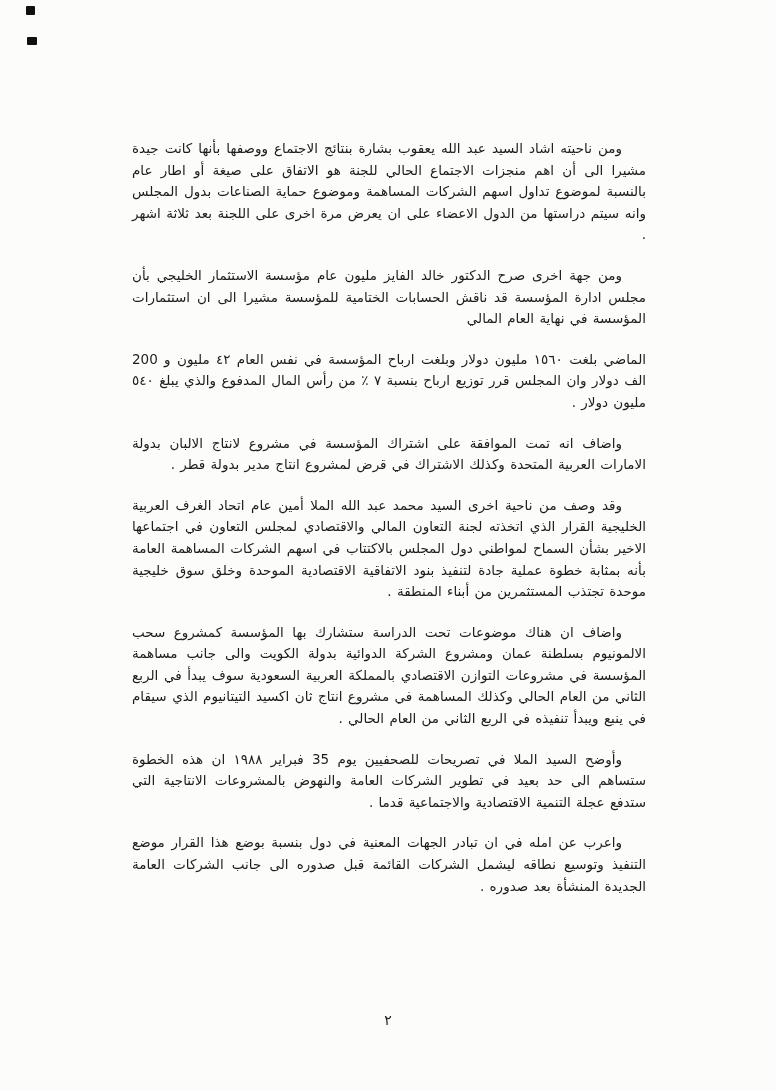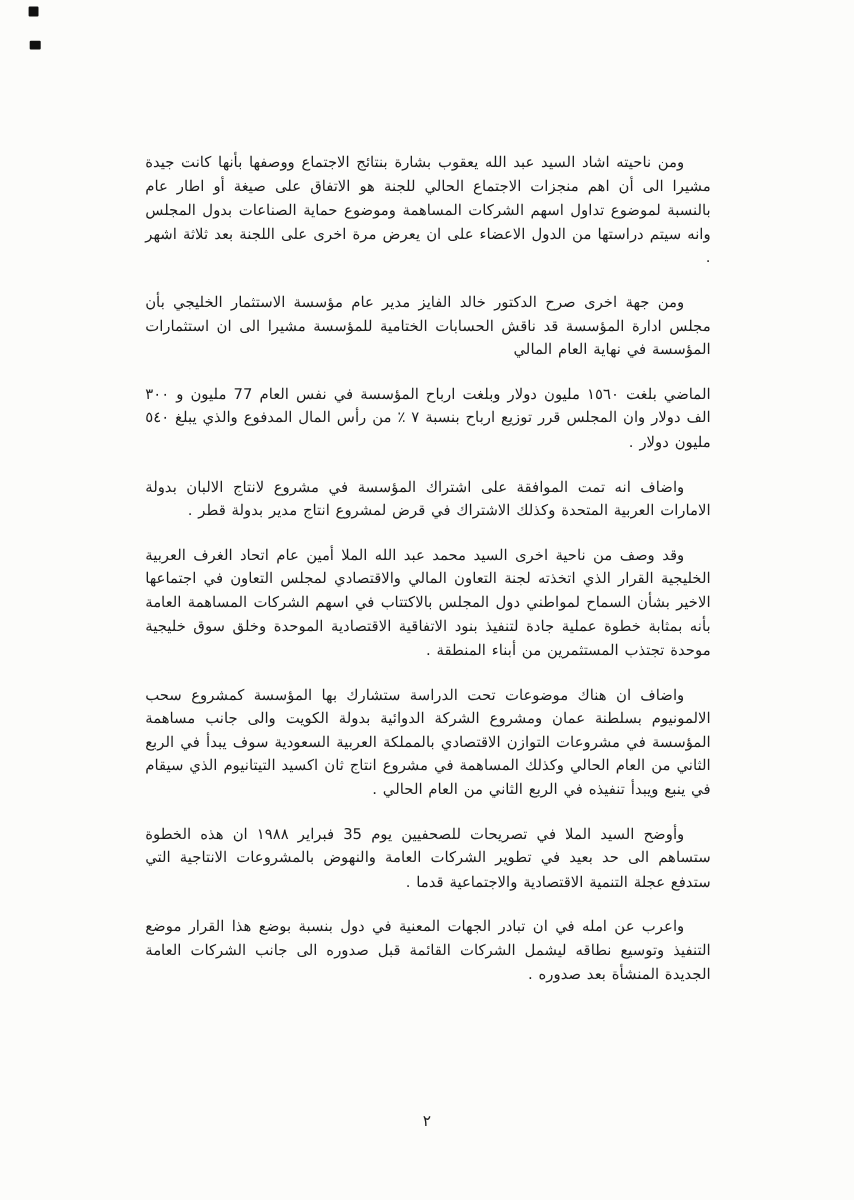--- a/index.html
+++ b/index.html
@@ -54,22 +54,22 @@
 </head>
 <body>
 
 <div class="page">
 
   <div class="scan-mark m1"></div>
   <div class="scan-mark m2"></div>
 
   <div class="text-block">
     <p>ومن ناحيته اشاد السيد عبد الله يعقوب بشارة بنتائج الاجتماع ووصفها بأنها كانت جيدة مشيرا الى أن اهم منجزات الاجتماع الحالي للجنة هو الاتفاق على صيغة أو اطار عام بالنسبة لموضوع تداول اسهم الشركات المساهمة وموضوع حماية الصناعات بدول المجلس وانه سيتم دراستها من الدول الاعضاء على ان يعرض مرة اخرى على اللجنة بعد ثلاثة اشهر .</p>
-    <p>ومن جهة اخرى صرح الدكتور خالد الفايز مدير عام مؤسسة الاستثمار الخليجي بأن مجلس ادارة المؤسسة قد ناقش الحسابات الختامية للمؤسسة مشيرا الى ان استثمارات المؤسسة في نهاية العام المالي</p>
-    <p class="no-indent">الماضي بلغت ١٥٦٠ مليون دولار وبلغت ارباح المؤسسة في نفس العام 77 مليون و ٣٠٠ الف دولار وان المجلس قرر توزيع ارباح بنسبة ٧ ٪ من رأس المال المدفوع والذي يبلغ ٥٤٠ مليون دولار .</p>
+    <p>ومن جهة اخرى صرح الدكتور خالد الفايز مليون عام مؤسسة الاستثمار الخليجي بأن مجلس ادارة المؤسسة قد ناقش الحسابات الختامية للمؤسسة مشيرا الى ان استثمارات المؤسسة في نهاية العام المالي</p>
+    <p class="no-indent">الماضي بلغت ١٥٦٠ مليون دولار وبلغت ارباح المؤسسة في نفس العام ٤٢ مليون و 200 الف دولار وان المجلس قرر توزيع ارباح بنسبة ٧ ٪ من رأس المال المدفوع والذي يبلغ ٥٤٠ مليون دولار .</p>
     <p>واضاف انه تمت الموافقة على اشتراك المؤسسة في مشروع لانتاج الالبان بدولة الامارات العربية المتحدة وكذلك الاشتراك في قرض لمشروع انتاج مدير بدولة قطر .</p>
     <p>وقد وصف من ناحية اخرى السيد محمد عبد الله الملا أمين عام اتحاد الغرف العربية الخليجية القرار الذي اتخذته لجنة التعاون المالي والاقتصادي لمجلس التعاون في اجتماعها الاخير بشأن السماح لمواطني دول المجلس بالاكتتاب في اسهم الشركات المساهمة العامة بأنه بمثابة خطوة عملية جادة لتنفيذ بنود الاتفاقية الاقتصادية الموحدة وخلق سوق خليجية موحدة تجتذب المستثمرين من أبناء المنطقة .</p>
     <p>واضاف ان هناك موضوعات تحت الدراسة ستشارك بها المؤسسة كمشروع سحب الالمونيوم بسلطنة عمان ومشروع الشركة الدوائية بدولة الكويت والى جانب مساهمة المؤسسة في مشروعات التوازن الاقتصادي بالمملكة العربية السعودية سوف يبدأ في الربع الثاني من العام الحالي وكذلك المساهمة في مشروع انتاج ثان اكسيد التيتانيوم الذي سيقام في ينبع ويبدأ تنفيذه في الربع الثاني من العام الحالي .</p>
     <p>وأوضح السيد الملا في تصريحات للصحفيين يوم 35 فبراير ١٩٨٨ ان هذه الخطوة ستساهم الى حد بعيد في تطوير الشركات العامة والنهوض بالمشروعات الانتاجية التي ستدفع عجلة التنمية الاقتصادية والاجتماعية قدما .</p>
     <p>واعرب عن امله في ان تبادر الجهات المعنية في دول بنسبة بوضع هذا القرار موضع التنفيذ وتوسيع نطاقه ليشمل الشركات القائمة قبل صدوره الى جانب الشركات العامة الجديدة المنشأة بعد صدوره .</p>
   </div>
 
   <div class="page-number">٢</div>
 
 </div>

